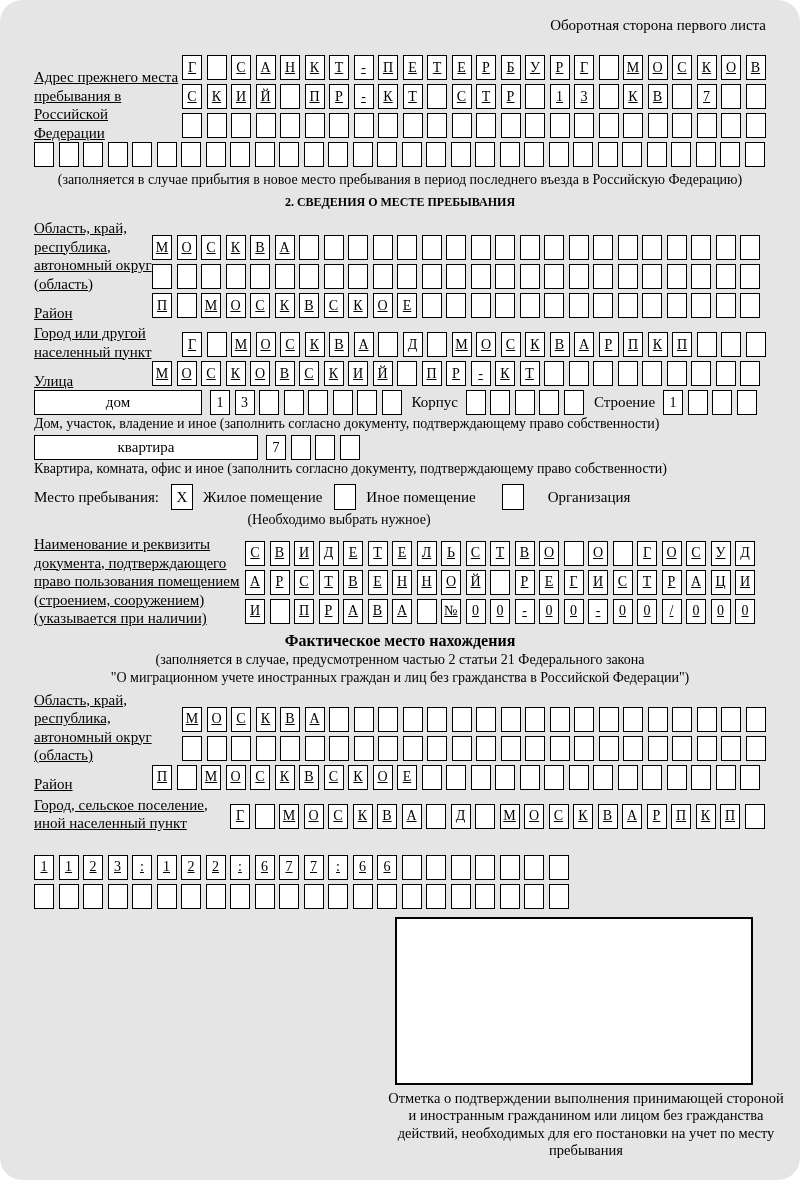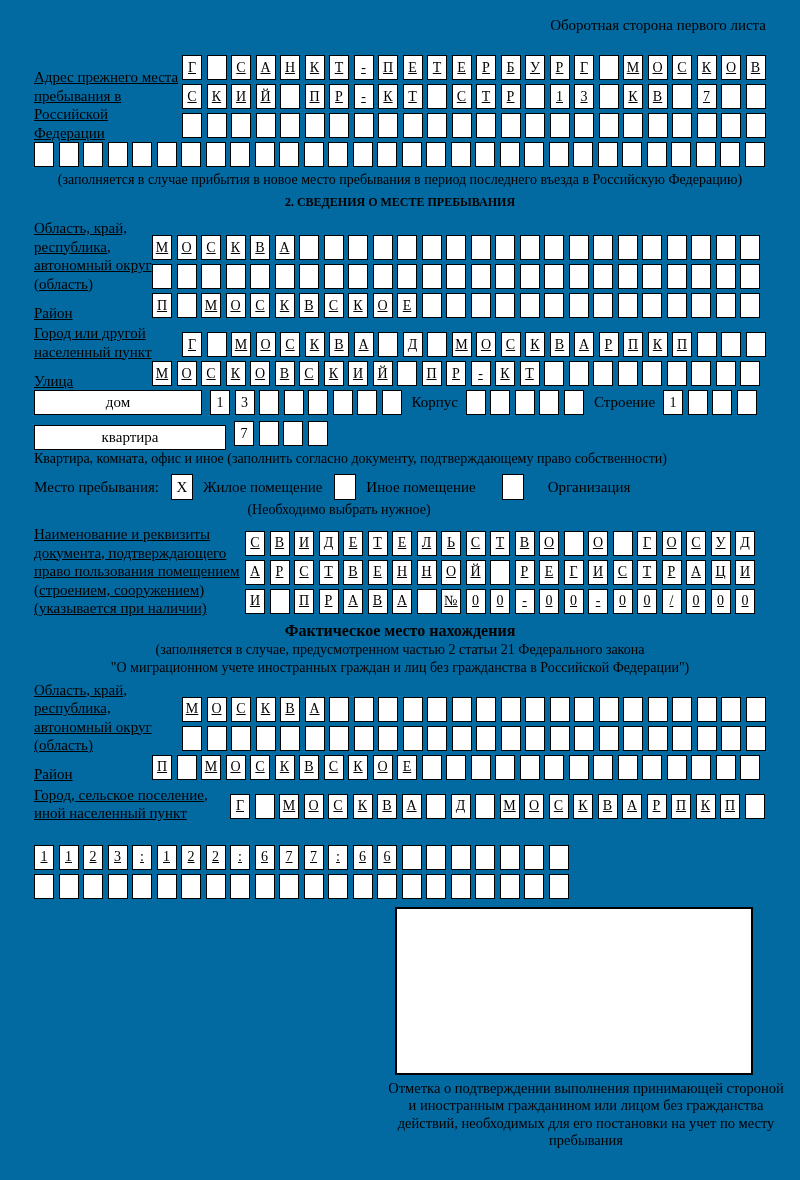--- a/index.html
+++ b/index.html
@@ -1,20 +1,21 @@
 <!DOCTYPE html>
 <html><head>
 <meta charset="utf-8">
 <style>
   html,body { margin:0; padding:0; background:#fff; }
   .page {
     position:relative; width:800px; height:1180px; overflow:hidden;
-    background:#0369a1; color:#000; box-sizing:border-box;
+    background:#e5e5e5; color:#000; box-sizing:border-box;
     padding:16px 34px 0 34px;
     font-family:"Liberation Serif","DejaVu Serif",serif;
+    border-radius:22px;
   }
   .hdr-note { text-align:right; font-size:15px; line-height:19px; }
   .frow { display:flex; align-items:flex-end;text-decoration:underline; }
   .flabel { font-size:15px; line-height:18.5px; padding-top:2px; box-sizing:border-box; }
   .lw118 { flex:0 0 118px; }
   .lw148 { flex:0 0 148px; }
   .lw196 { flex:0 0 196px; }
   .lw211 { flex:0 0 211px; }
   .cellrow { display:flex; gap:4.5px; margin-bottom:4px; }
   .cell {
@@ -25,21 +26,21 @@
   .note { font-size:14px; line-height:18px; }
   .center { text-align:center; }
   .sec-title { font-size:12px; font-weight:bold; text-align:center; margin:3px 0 5px 0; line-height:20px; }
   .inline-row { display:flex; align-items:center; }
   .inline-row .cellrow { margin-bottom:0; }
   .widebox {
     height:25px; box-sizing:border-box; border:1.5px solid #000;
     display:flex; align-items:center; justify-content:center; font-size:15px; background:#fff;
   }
   .dom-box { width:168px; }
-  .kv-box { width:192px; margin-top:10px; }
+  .kv-box { width:224px; margin-top:2px; }
   .inline-lbl { font-size:15px; line-height:25px; padding:0 8px 0 10px; white-space:nowrap; }
   .mesto-row { display:flex; align-items:center; margin-top:5px; height:28px; }
   .mesto-lbl { font-size:15px; white-space:nowrap; }
   .checkbox {
     width:22px; height:26px; box-sizing:border-box; border:1.5px solid #000;
     display:flex; align-items:center; justify-content:center; font-size:15px; background:#fff;
   }
   .opt-lbl { font-size:15px; white-space:nowrap; }
   .ml8{margin-left:8px;} .ml10{margin-left:10px;text-align:center;} .ml12{margin-left:12px;}
   .ml24{margin-left:24px;} .ml26{margin-left:26px;}
@@ -356,20 +357,21 @@
         <span class="cell"></span>
       </div>
     <div class="inline-lbl">Строение</div>
     <div class="cellrow">
         <span class="cell">1</span>
         <span class="cell"></span>
         <span class="cell"></span>
         <span class="cell"></span>
       </div>
   </div>
+  <div class="note">Дом, участок, владение и иное (заполнить согласно документу, подтверждающему право собственности)</div>
 
   <div class="inline-row">
     <div class="widebox kv-box">квартира</div>
     <div class="cellrow ml8 mt2">
         <span class="cell">7</span>
         <span class="cell"></span>
         <span class="cell"></span>
         <span class="cell"></span>
       </div>
   </div>

